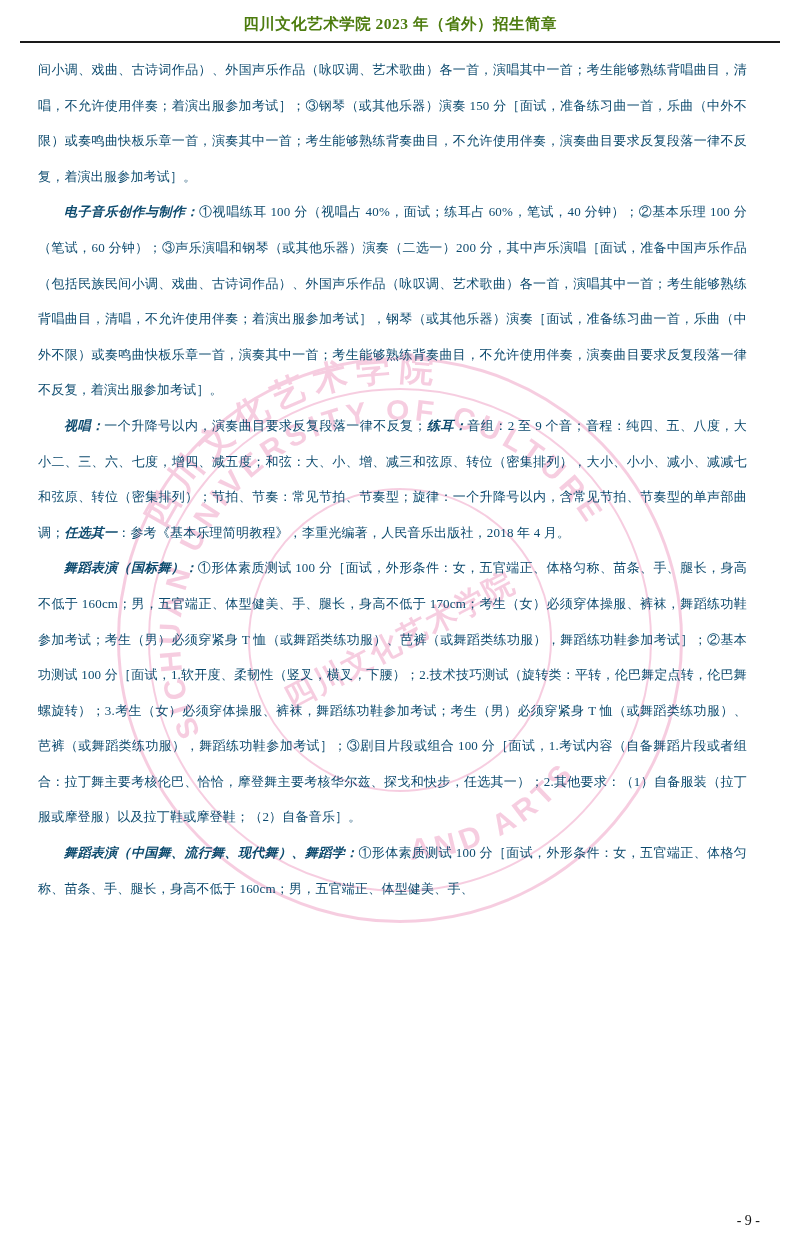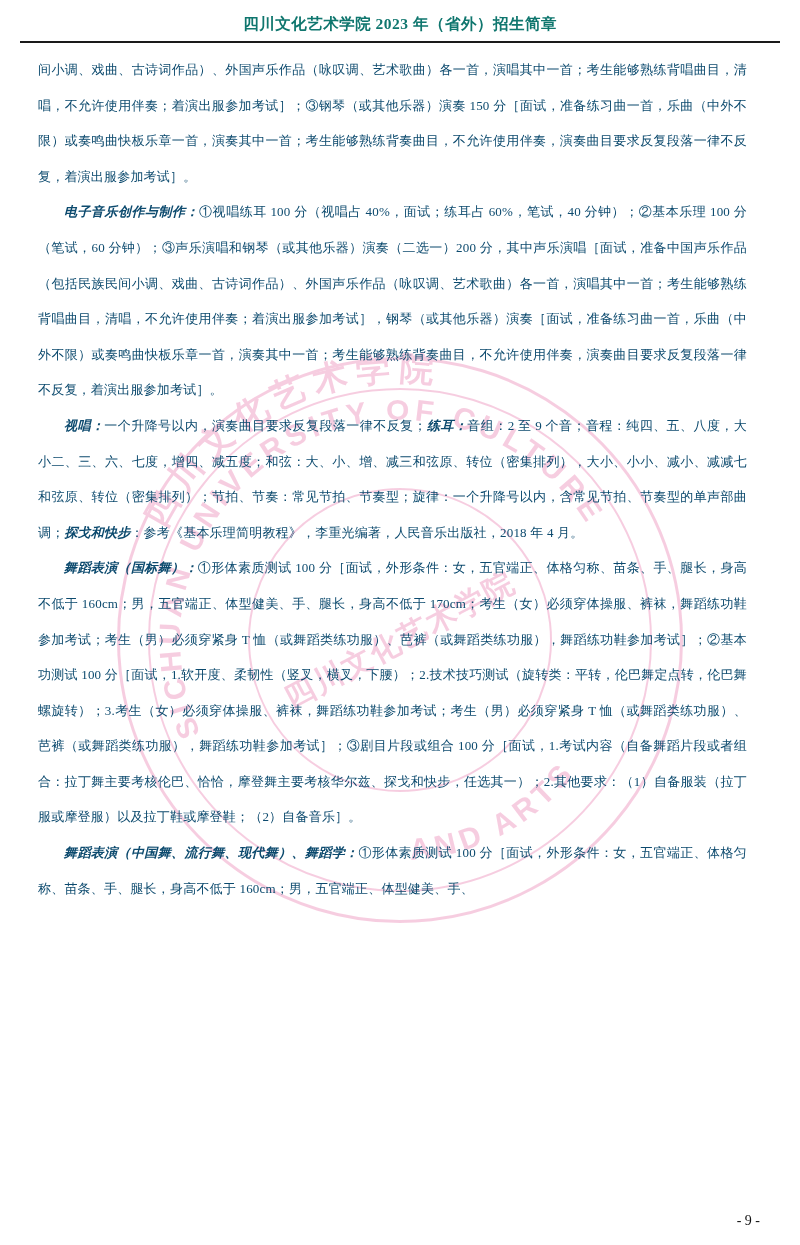--- a/index.html
+++ b/index.html
@@ -26,21 +26,21 @@
 
   
   .header {
     position: absolute;
     top: 14px;
     left: 0;
     width: 800px;
     text-align: center;
     font-size: 15.5px;
     font-weight: bold;
-    color: #0f766e;
+    color: #4d7c0f;
     letter-spacing: 0.5px;
   }
   .header-rule {
     position: absolute;
     top: 41px;
     left: 20px;
     width: 760px;
     height: 2px;
     background: #1a1a1a;
   }
@@ -163,19 +163,19 @@
       <text>
         <textPath href="#arcEN2" startOffset="50%" text-anchor="middle">AND ARTS</textPath>
       </text>
     </svg>
     <div class="wm-center">四川文化艺术学院</div>
   </div>
 
   <div class="content" id="content">
       <p class="para"><span>间小调、戏曲、古诗词作品）、外国声乐作品（咏叹调、艺术歌曲）各一首，演唱其中一首；考生能够熟练背唱曲目，清唱，不允许使用伴奏；着演出服参加考试］；③钢琴（或其他乐器）演奏 150 分［面试，准备练习曲一首，乐曲（中外不限）或奏鸣曲快板乐章一首，演奏其中一首；考生能够熟练背奏曲目，不允许使用伴奏，演奏曲目要求反复段落一律不反复，着演出服参加考试］。</span></p>
       <p class="para indent"><span class="b">电子音乐创作与制作：</span><span>①视唱练耳 100 分（视唱占 40%，面试；练耳占 60%，笔试，40 分钟）；②基本乐理 100 分（笔试，60 分钟）；③声乐演唱和钢琴（或其他乐器）演奏（二选一）200 分，其中声乐演唱［面试，准备中国声乐作品（包括民族民间小调、戏曲、古诗词作品）、外国声乐作品（咏叹调、艺术歌曲）各一首，演唱其中一首；考生能够熟练背唱曲目，清唱，不允许使用伴奏；着演出服参加考试］，钢琴（或其他乐器）演奏［面试，准备练习曲一首，乐曲（中外不限）或奏鸣曲快板乐章一首，演奏其中一首；考生能够熟练背奏曲目，不允许使用伴奏，演奏曲目要求反复段落一律不反复，着演出服参加考试］。</span></p>
-      <p class="para indent"><span class="b">视唱：</span><span>一个升降号以内，演奏曲目要求反复段落一律不反复；</span><span class="b">练耳：</span><span>音组：2 至 9 个音；音程：纯四、五、八度，大小二、三、六、七度，增四、减五度；和弦：大、小、增、减三和弦原、转位（密集排列），大小、小小、减小、减减七和弦原、转位（密集排列）；节拍、节奏：常见节拍、节奏型；旋律：一个升降号以内，含常见节拍、节奏型的单声部曲调；</span><span class="b">探戈和快步</span><span>：参考《基本乐理简明教程》，李重光编著，人民音乐出版社，2018 年 4 月。</span></p>
+      <p class="para indent"><span class="b">视唱：</span><span>一个升降号以内，演奏曲目要求反复段落一律不反复；</span><span class="b">练耳：</span><span>音组：2 至 9 个音；音程：纯四、五、八度，大小二、三、六、七度，增四、减五度；和弦：大、小、增、减三和弦原、转位（密集排列），大小、小小、减小、减减七和弦原、转位（密集排列）；节拍、节奏：常见节拍、节奏型；旋律：一个升降号以内，含常见节拍、节奏型的单声部曲调；</span><span class="b">任选其一</span><span>：参考《基本乐理简明教程》，李重光编著，人民音乐出版社，2018 年 4 月。</span></p>
       <p class="para indent"><span class="b">舞蹈表演（国标舞）：</span><span>①形体素质测试 100 分［面试，外形条件：女，五官端正、体格匀称、苗条、手、腿长，身高不低于 160cm；男，五官端正、体型健美、手、腿长，身高不低于 170cm；考生（女）必须穿体操服、裤袜，舞蹈练功鞋参加考试；考生（男）必须穿紧身 T 恤（或舞蹈类练功服）、芭裤（或舞蹈类练功服），舞蹈练功鞋参加考试］；②基本功测试 100 分［面试，1.软开度、柔韧性（竖叉，横叉，下腰）；2.技术技巧测试（旋转类：平转，伦巴舞定点转，伦巴舞螺旋转）；3.考生（女）必须穿体操服、裤袜，舞蹈练功鞋参加考试；考生（男）必须穿紧身 T 恤（或舞蹈类练功服）、芭裤（或舞蹈类练功服），舞蹈练功鞋参加考试］；③剧目片段或组合 100 分［面试，1.考试内容（自备舞蹈片段或者组合：拉丁舞主要考核伦巴、恰恰，摩登舞主要考核华尔兹、探戈和快步，任选其一）；2.其他要求：（1）自备服装（拉丁服或摩登服）以及拉丁鞋或摩登鞋；（2）自备音乐］。</span></p>
       <p class="para indent"><span class="b">舞蹈表演（中国舞、流行舞、现代舞）、舞蹈学：</span><span>①形体素质测试 100 分［面试，外形条件：女，五官端正、体格匀称、苗条、手、腿长，身高不低于 160cm；男，五官端正、体型健美、手、</span></p>
     </div>
 
   <div class="footer-num">- 9 -</div>
 </div>
 
 </body></html>

